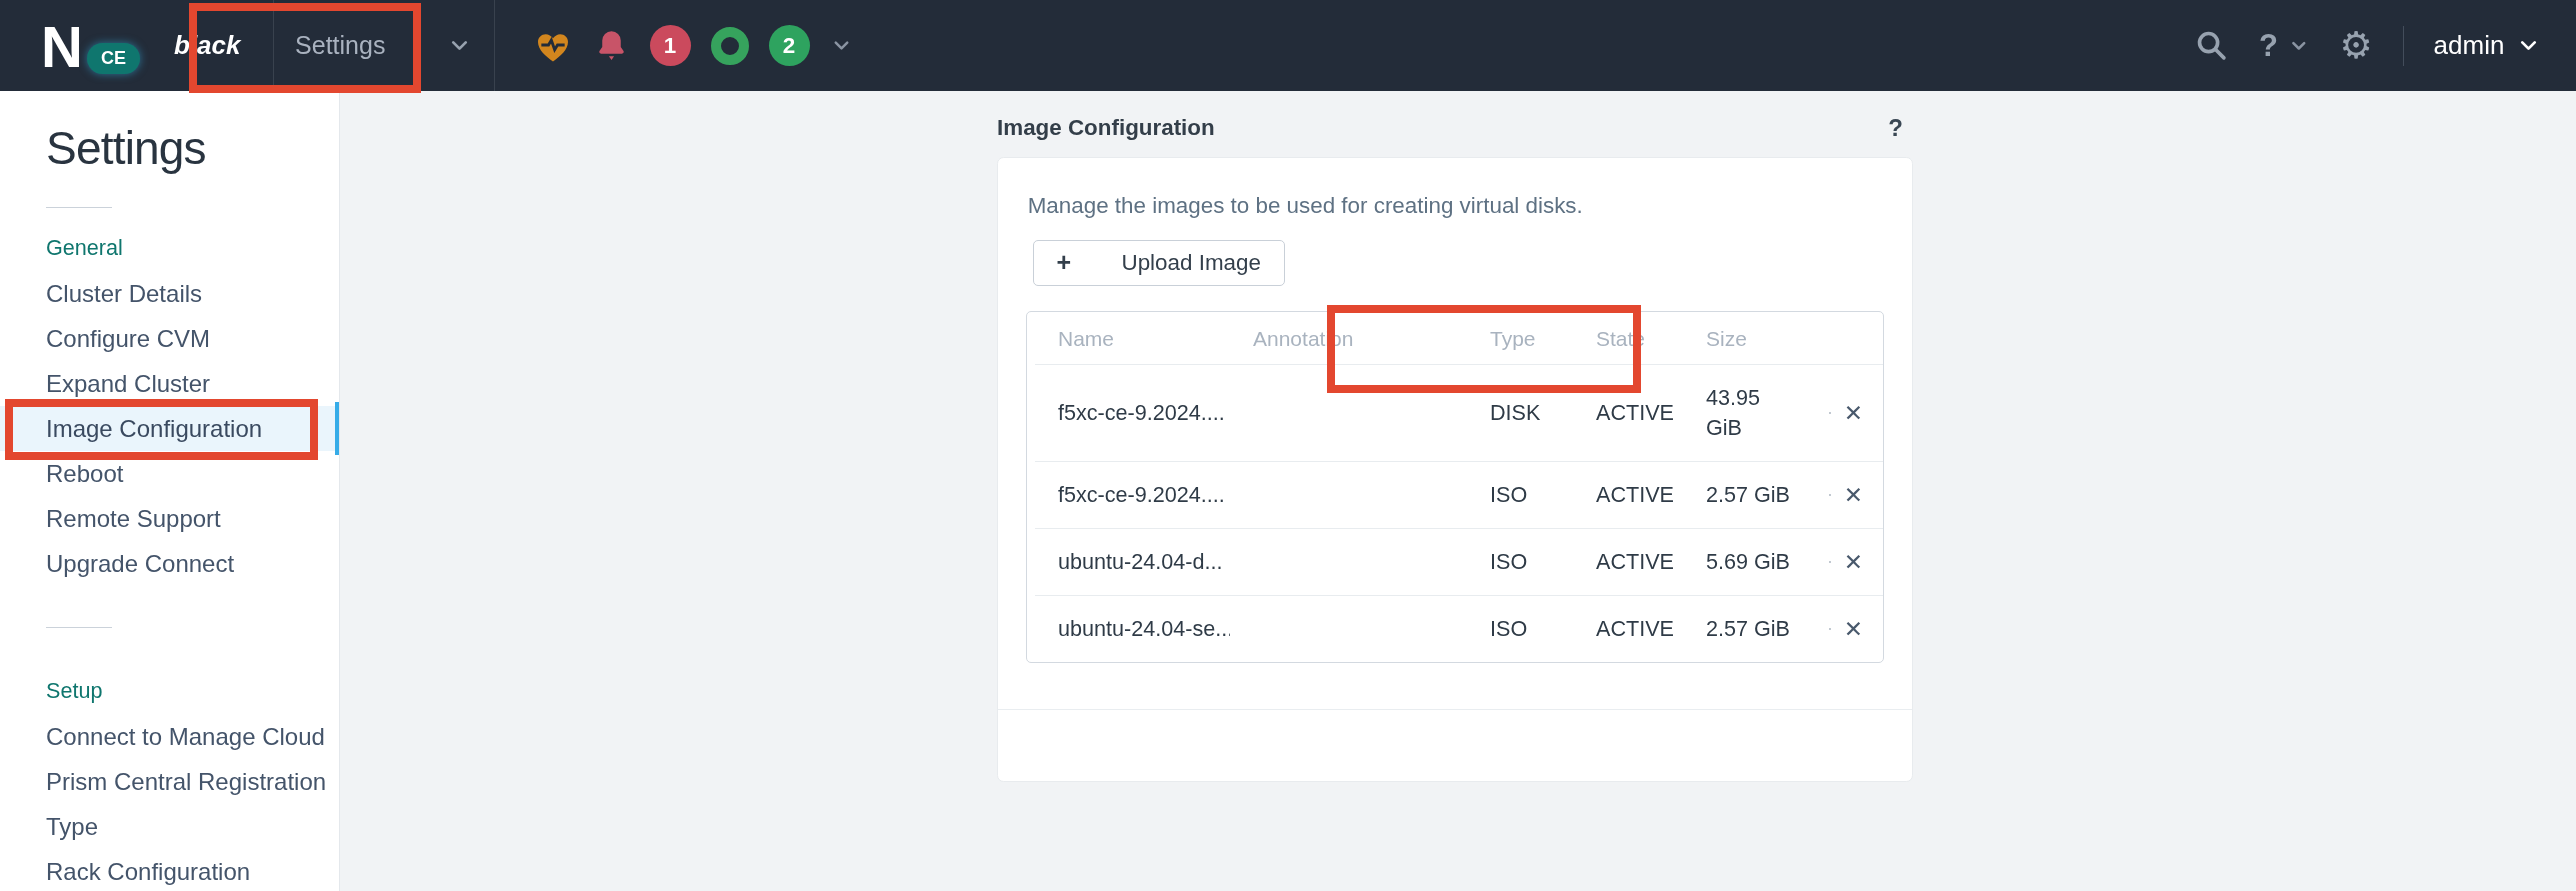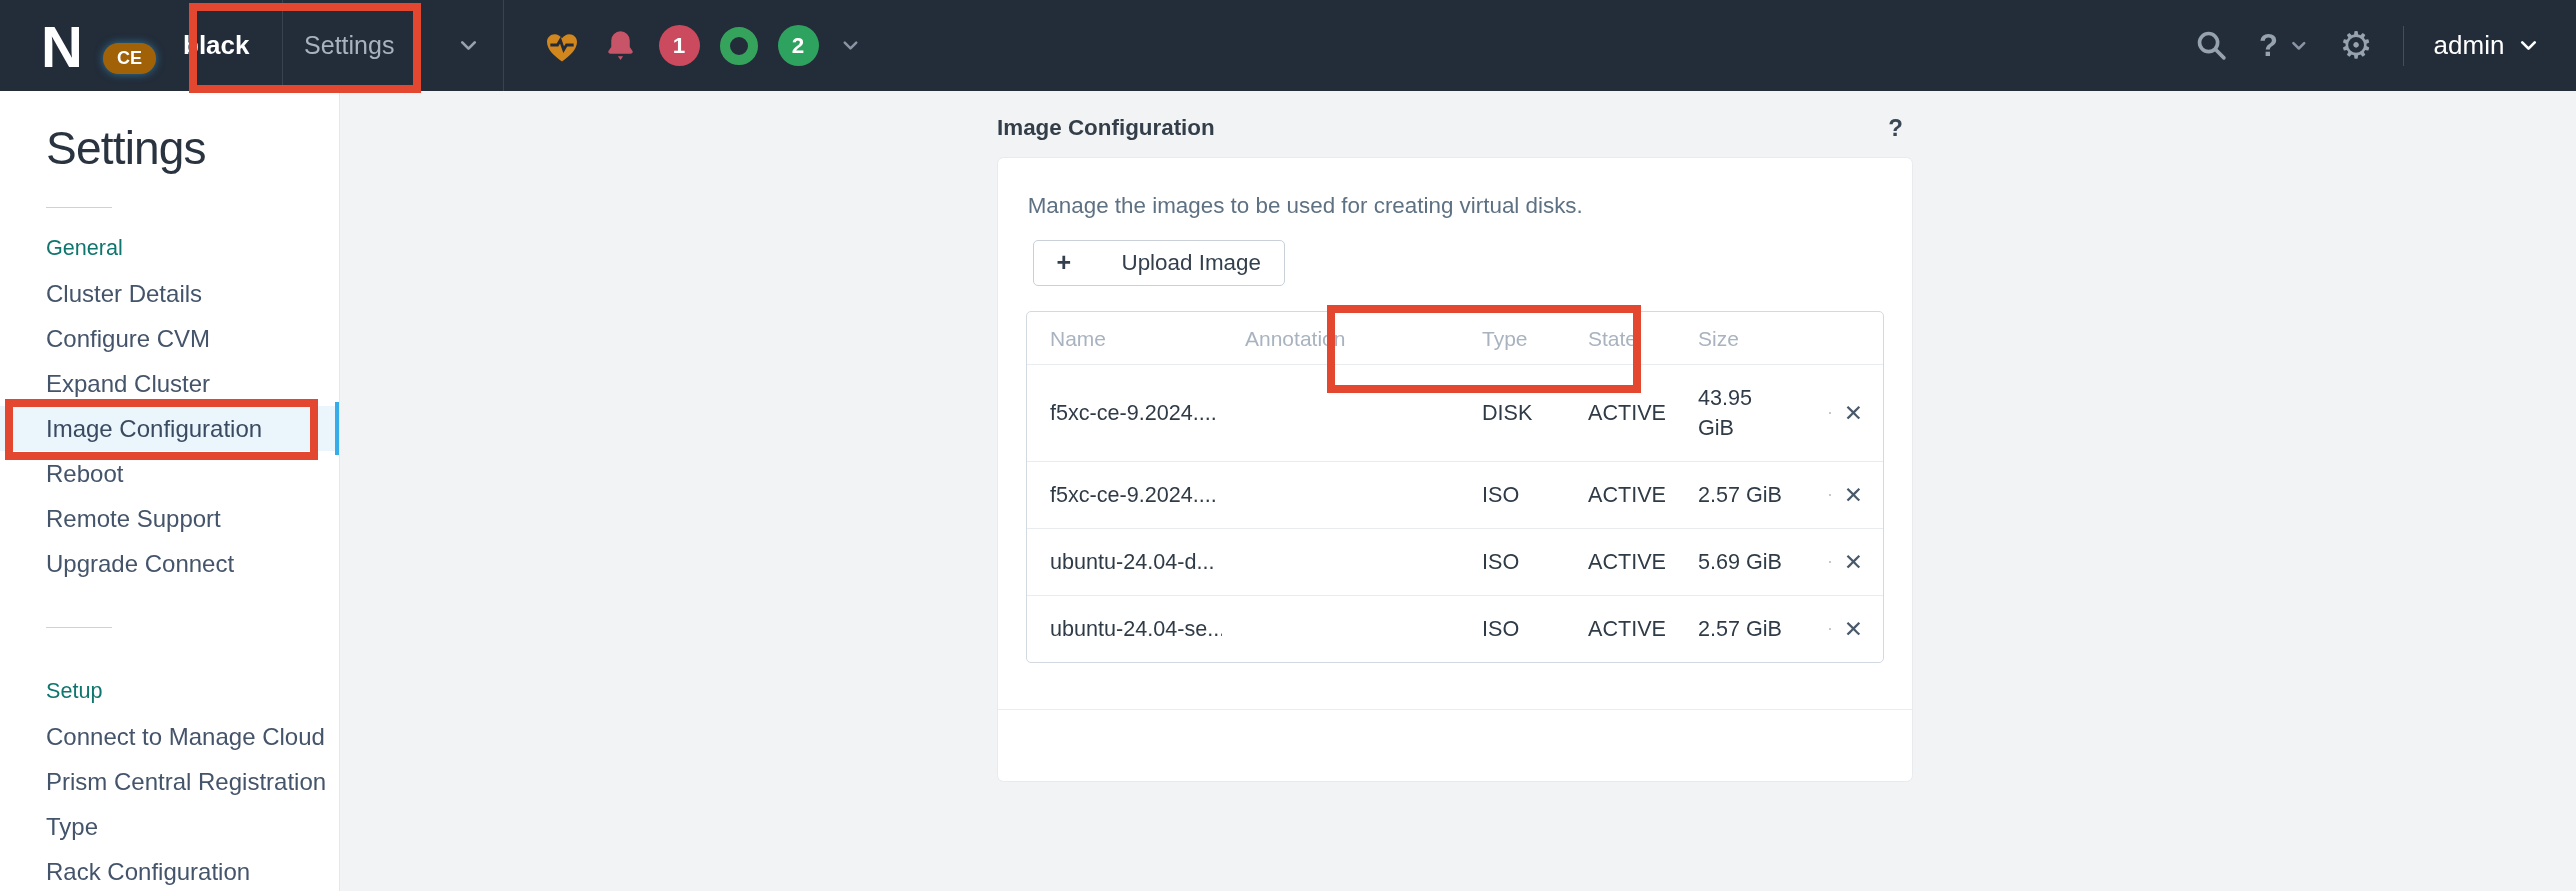--- a/index.html
+++ b/index.html
@@ -5,23 +5,23 @@
   * { margin:0; padding:0; box-sizing:border-box; }
   html,body { width:2576px; height:891px; }
   body { font-family:"Liberation Sans","DejaVu Sans",sans-serif; background:#F1F3F5; overflow:hidden; }
   .page { position:relative; width:2576px; height:891px; }
 
   
   .topbar { position:absolute; top:0; left:0; width:100%; height:91px;
             background:#232C39; display:flex; align-items:center; padding:0 35px 0 41px; }
   .logo { position:relative; width:115px; height:76px; flex:none; cursor:pointer; }
   .logo-n { position:absolute; left:0; top:5px; color:#FFFFFF; font-size:58px; font-weight:800; letter-spacing:-2.5px; }
-  .logo-ce { position:absolute; left:62px; top:35px; background:#a16207; color:#fff; font-size:18px; font-weight:700;
+  .logo-ce { position:absolute; left:46px; top:35px; background:#0f766e; color:#fff; font-size:18px; font-weight:700;
              padding:5px 14px; border-radius:20px; box-shadow:0 0 8.3px rgba(53,174,227,.55); }
-  .cluster-name { color:#FFFFFF; font-size:26px; font-weight:700; margin-left:27px; cursor:pointer; }
+  .cluster-name { color:#FFFFFF; font-size:26px; font-weight:700; margin-left:18px; cursor:pointer;font-style:italic; }
 
   .nav-dd { margin-left:32px; height:91px; width:222px; display:flex; align-items:center;
             justify-content:space-between; padding:0 21.6px; border-left:0.8px solid #39424E; border-right:0.8px solid #39424E;
             cursor:pointer; }
   .nav-dd-label { color:#A9B2BF; font-size:25px; }
 
   .status-group { display:flex; align-items:center; margin-left:38px; gap:20px; }
   .badge { min-width:41px; height:41px; border-radius:21.6px; display:flex; align-items:center; justify-content:center;
            color:#fff; font-size:22.4px; font-weight:700; cursor:pointer; }
   .badge-red { background:#CB4A5D; }
@@ -59,21 +59,21 @@
 
   .card { margin-top:10px; background:#FFFFFF; border:0.8px solid #E8EBEE; border-radius:6.6px;
           padding:35px 28px 0 28px; }
   .card-desc { font-size:22.4px; line-height:25px; color:#5E7183; margin-left:1.7px; }
   .upload-btn { margin-top:21.6px; margin-left:6.6px; height:46px; display:inline-flex; align-items:center;
                 background:#FFFFFF; border:0.8px solid #C9D0D8; border-radius:5px; padding:0 23px; cursor:pointer; }
   .upload-plus { font-size:25px; font-weight:700; color:#333F4B; margin-right:13.3px; }
   .upload-label { font-size:22.4px; color:#333F4B;margin-left:37px; }
 
   table.img-table { margin-top:25px; width:100%; border:0.8px solid #D3D9E0; border-radius:5px;
-                    border-collapse:separate; border-spacing:0; table-layout:fixed; }
+                    border-collapse:separate; border-spacing:0; table-layout:fixed;padding-left:8px; }
   col.c-name{width:195px;} col.c-anno{width:237px;} col.c-type{width:106px;} col.c-state{width:110px;}
   col.c-size{width:124px;} col.c-act{width:auto;}
   .img-table th { text-align:left; font-weight:400; color:#A9B3BF; font-size:21px;
                   padding:15px 0 13.3px 23px; border-bottom:0.8px solid #E8ECEF; }
   .img-table td { font-size:21.6px; color:#2F3B47; padding:18px 0 18px 23px; vertical-align:middle;
                   border-bottom:0.8px solid #E8ECEF; }
   .img-table tr:last-child td { border-bottom:none; }
   td.cell-name { white-space:nowrap; overflow:hidden; }
   td.cell-size { padding-right:8.3px; line-height:30px; }
   td.cell-actions { padding-right:20px; }

